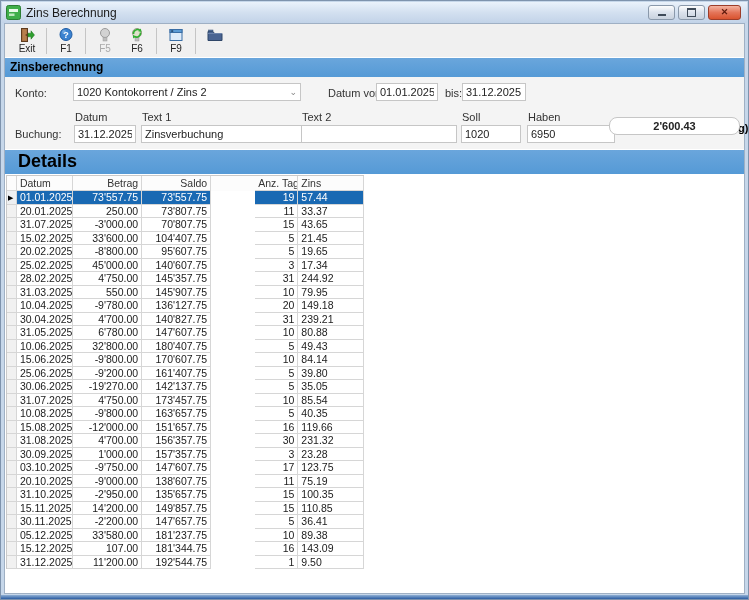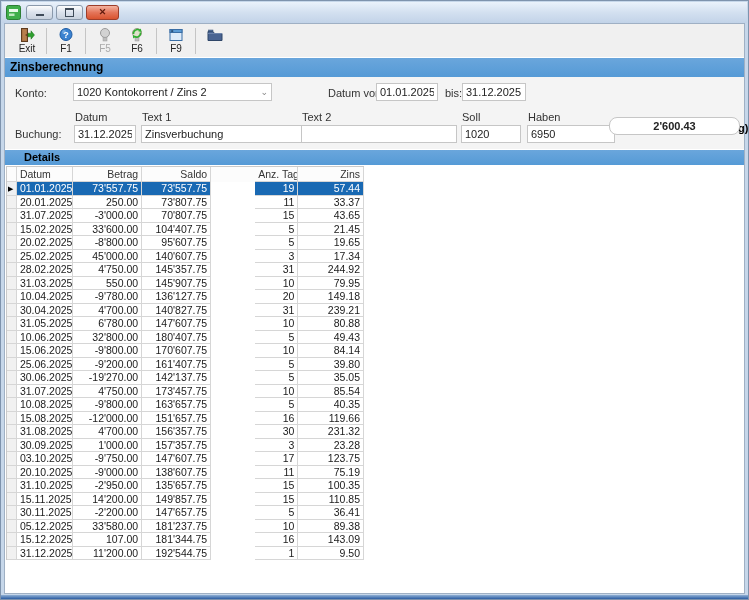--- a/index.html
+++ b/index.html
@@ -56,21 +56,21 @@
   .tool-btn .ticon{width:16px;height:16px;}
   .tool-btn .tlabel{font-size:10px;color:#222;margin-top:1px;line-height:1;}
   .tool-btn.disabled .tlabel{color:#aaa;}
   .tool-sep{width:1px;height:26px;background:#c5c5c5;margin:0 3px;flex:0 0 auto;}
   
   .sec-bar{
     background:linear-gradient(#6aa6dc,#559ad6);
     color:#000;font-weight:bold;font-size:12px;
     padding:2px 5px 3px 5px;flex:0 0 auto;border-top:1px solid #ffffff;
   }
-  .sec-bar.small{font-size:11px;padding:1px 5px 2px 19px;}
+  .sec-bar.small{font-size:18px;padding:1px 5px 2px 13px;}
   
   .form{
     height:72px;background:#f4f4f4;position:relative;flex:0 0 auto;
     font-size:11px;color:#333;
   }
   .flabel{position:absolute;white-space:nowrap;}
   .field{
     position:absolute;box-sizing:border-box;height:18px;
     background:#fff;border:1px solid #c6c6c6;font-family:"Liberation Sans",sans-serif;
     font-size:11px;color:#222;padding:0 3px;outline:none;
@@ -97,34 +97,35 @@
     box-sizing:border-box;height:13.5px;line-height:13px;
     border-right:1px solid #d6d6d6;border-bottom:1px solid #d6d6d6;
     padding:0 3px;overflow:hidden;white-space:nowrap;
   }
   .tc.ind{width:11px;padding:0 1px;background:#f1f1f1;font-size:7px;line-height:13px;}
   .thead .tc.ind{background:#fcfcfc;}
   .tc.c0{width:64px;text-align:left;}
   .tc.c1{width:79px;text-align:right;}
   .tc.c2{width:79px;text-align:right;}
   .tc.c3{width:49px;text-align:right;margin-left:44px;}
-  .tc.c4{width:75px;text-align:right;}
+  .tc.c4{width:75px;text-align:left;}
   .thead .tc.c3{text-align:left;}
 </style>
 </head>
 <body>
 
 <div class="window">
 
   <div class="titlebar">
     <svg class="app-icon" viewBox="0 0 15 15">
       <rect x="0.5" y="0.5" width="14" height="14" rx="2" fill="#3fae49" stroke="#2c7e34"></rect>
       <rect x="3" y="4" width="9" height="3" fill="#eafbe9"></rect>
       <rect x="3" y="8.5" width="5.5" height="2.5" fill="#bfe8bf"></rect>
     </svg>
+    <span class="title">Zins Berechnung</span>
     <div class="win-btns">
       <div class="win-btn">
           <div class="min-glyph"></div>
         </div>
       <div class="win-btn">
           <div class="max-glyph"></div>
         </div>
       <div class="win-btn close">
           <span>✕</span>
         </div>
@@ -188,21 +189,21 @@
           <rect x="1.5" y="3" width="4.5" height="1.5" fill="#5b76a3" stroke="#2f4668" stroke-width="0.5"></rect>
         </svg>
         <span class="tlabel"></span>
       </div>
     </div>
 
     <div class="sec-bar">Zinsberechnung</div>
 
     <div class="form">
       <span class="flabel" style="left:10px;top:10px;">Konto:</span>
-      <div class="field combo" style="left:68px;top:6px;width:199px;">
+      <div class="field combo" style="left:68px;top:6px;width:228px;">
         <span>1020  Kontokorrent / Zins 2</span>
         <span class="chev">⌄</span>
       </div>
       <span class="flabel" style="left:323px;top:10px;">Datum von:</span>
       <input class="field" style="left: 371px; top: 6px; width: 62px;" value="01.01.2025">
       <span class="flabel" style="left:440px;top:10px;">bis:</span>
       <input class="field" style="left: 457px; top: 6px; width: 64px;" value="31.12.2025">
 
       <span class="flabel" style="left:70px;top:34px;">Datum</span>
       <span class="flabel" style="left:137px;top:34px;">Text 1</span>

